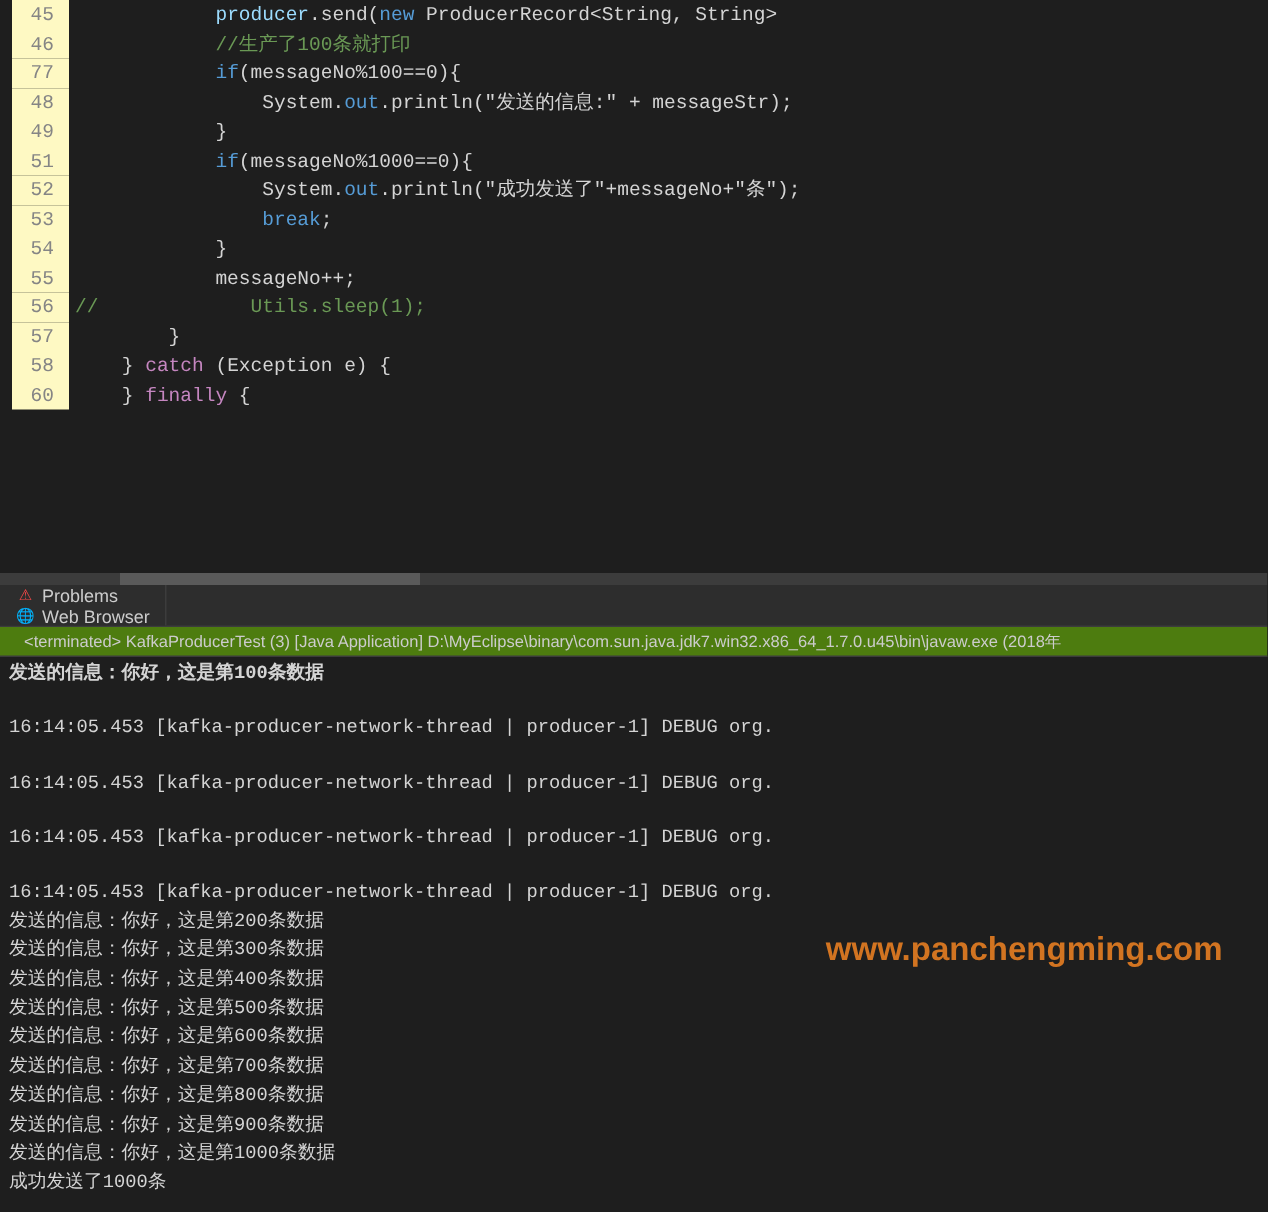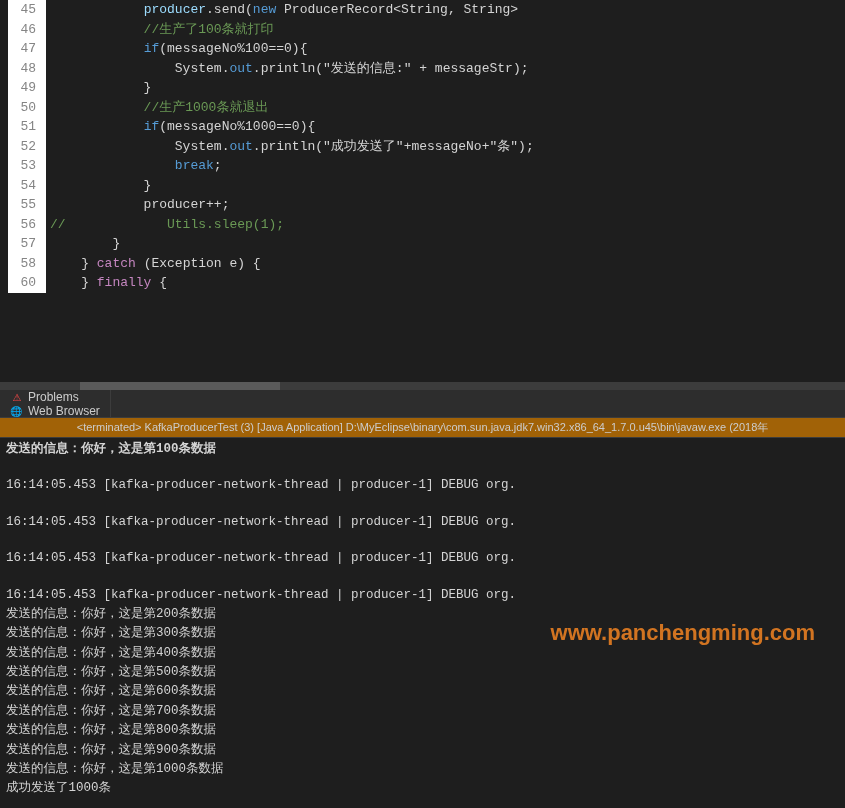--- a/index.html
+++ b/index.html
@@ -18,21 +18,21 @@
       line-height: 1.5;
     }
 
     .line-num {
       width: 38px;
       min-width: 38px;
       text-align: right;
       padding-right: 10px;
       padding-left: 4px;
       color: #858585;
-      background: #ffffff;
+      background: #fef9c3;
       user-select: none;
       vertical-align: top;
     }
 
     .line-code {
       padding-left: 4px;
       white-space: pre;
       vertical-align: top;
       margin-top: 20px;
     }
@@ -91,30 +91,29 @@
       width: 14px;
       height: 14px;
       display: inline-flex;
       align-items: center;
       justify-content: center;
       font-size: 10px;
     }
 
     
     #status-bar {
-      background: #a16207;
+      background: #4d7c0f;
       color: #ccc;
       font-size: 11px;
       font-family: Arial, sans-serif;
       padding: 2px 16px;
       border-bottom: 1px solid #3c3c3c;
       white-space: nowrap;
       overflow: hidden;
       text-overflow: ellipsis;
-      text-align: center;
     }
 
     
     #console-area {
       background: #1e1e1e;
       color: #d4d4d4;
       font-size: 12.5px;
       font-family: 'Courier New', Courier, monospace;
       flex: 1;
       overflow: hidden;
@@ -179,54 +178,50 @@
     <tbody id="code-tbody">
         <tr>
           <td class="line-num">45</td>
           <td class="line-code"><span class="plain">            </span><span class="var">producer</span><span class="plain">.send(</span><span class="kw">new</span><span class="plain"> ProducerRecord&lt;String, String&gt;</span></td>
         </tr>
         <tr>
           <td class="line-num">46</td>
           <td class="line-code"><span class="comment">            //生产了100条就打印</span></td>
         </tr>
         <tr>
-          <td class="line-num">47</td>
+          <td class="line-num">77</td>
           <td class="line-code"><span class="plain">            </span><span class="kw">if</span><span class="plain">(messageNo%100==0){</span></td>
         </tr>
         <tr>
           <td class="line-num">48</td>
           <td class="line-code"><span class="plain">                System.</span><span class="out-kw">out</span><span class="plain">.println("发送的信息:" + messageStr);</span></td>
         </tr>
         <tr>
           <td class="line-num">49</td>
           <td class="line-code"><span class="plain">            }</span></td>
         </tr>
         <tr>
-          <td class="line-num">50</td>
-          <td class="line-code"><span class="comment">            //生产1000条就退出</span></td>
-        </tr>
-        <tr>
           <td class="line-num">51</td>
           <td class="line-code"><span class="plain">            </span><span class="kw">if</span><span class="plain">(messageNo%1000==0){</span></td>
         </tr>
         <tr>
           <td class="line-num">52</td>
           <td class="line-code"><span class="plain">                System.</span><span class="out-kw">out</span><span class="plain">.println("成功发送了"+messageNo+"条");</span></td>
         </tr>
         <tr>
           <td class="line-num">53</td>
           <td class="line-code"><span class="plain">                </span><span class="kw">break</span><span class="plain">;</span></td>
         </tr>
         <tr>
           <td class="line-num">54</td>
           <td class="line-code"><span class="plain">            }</span></td>
         </tr>
         <tr>
           <td class="line-num">55</td>
-          <td class="line-code"><span class="plain">            producer++;</span></td>
+          <td class="line-code"><span class="plain">            messageNo++;</span></td>
         </tr>
         <tr>
           <td class="line-num">56</td>
           <td class="line-code"><span class="comment">// </span><span class="comment">            Utils.sleep(1);</span></td>
         </tr>
         <tr>
           <td class="line-num">57</td>
           <td class="line-code"><span class="plain">        }</span></td>
         </tr>
         <tr>

